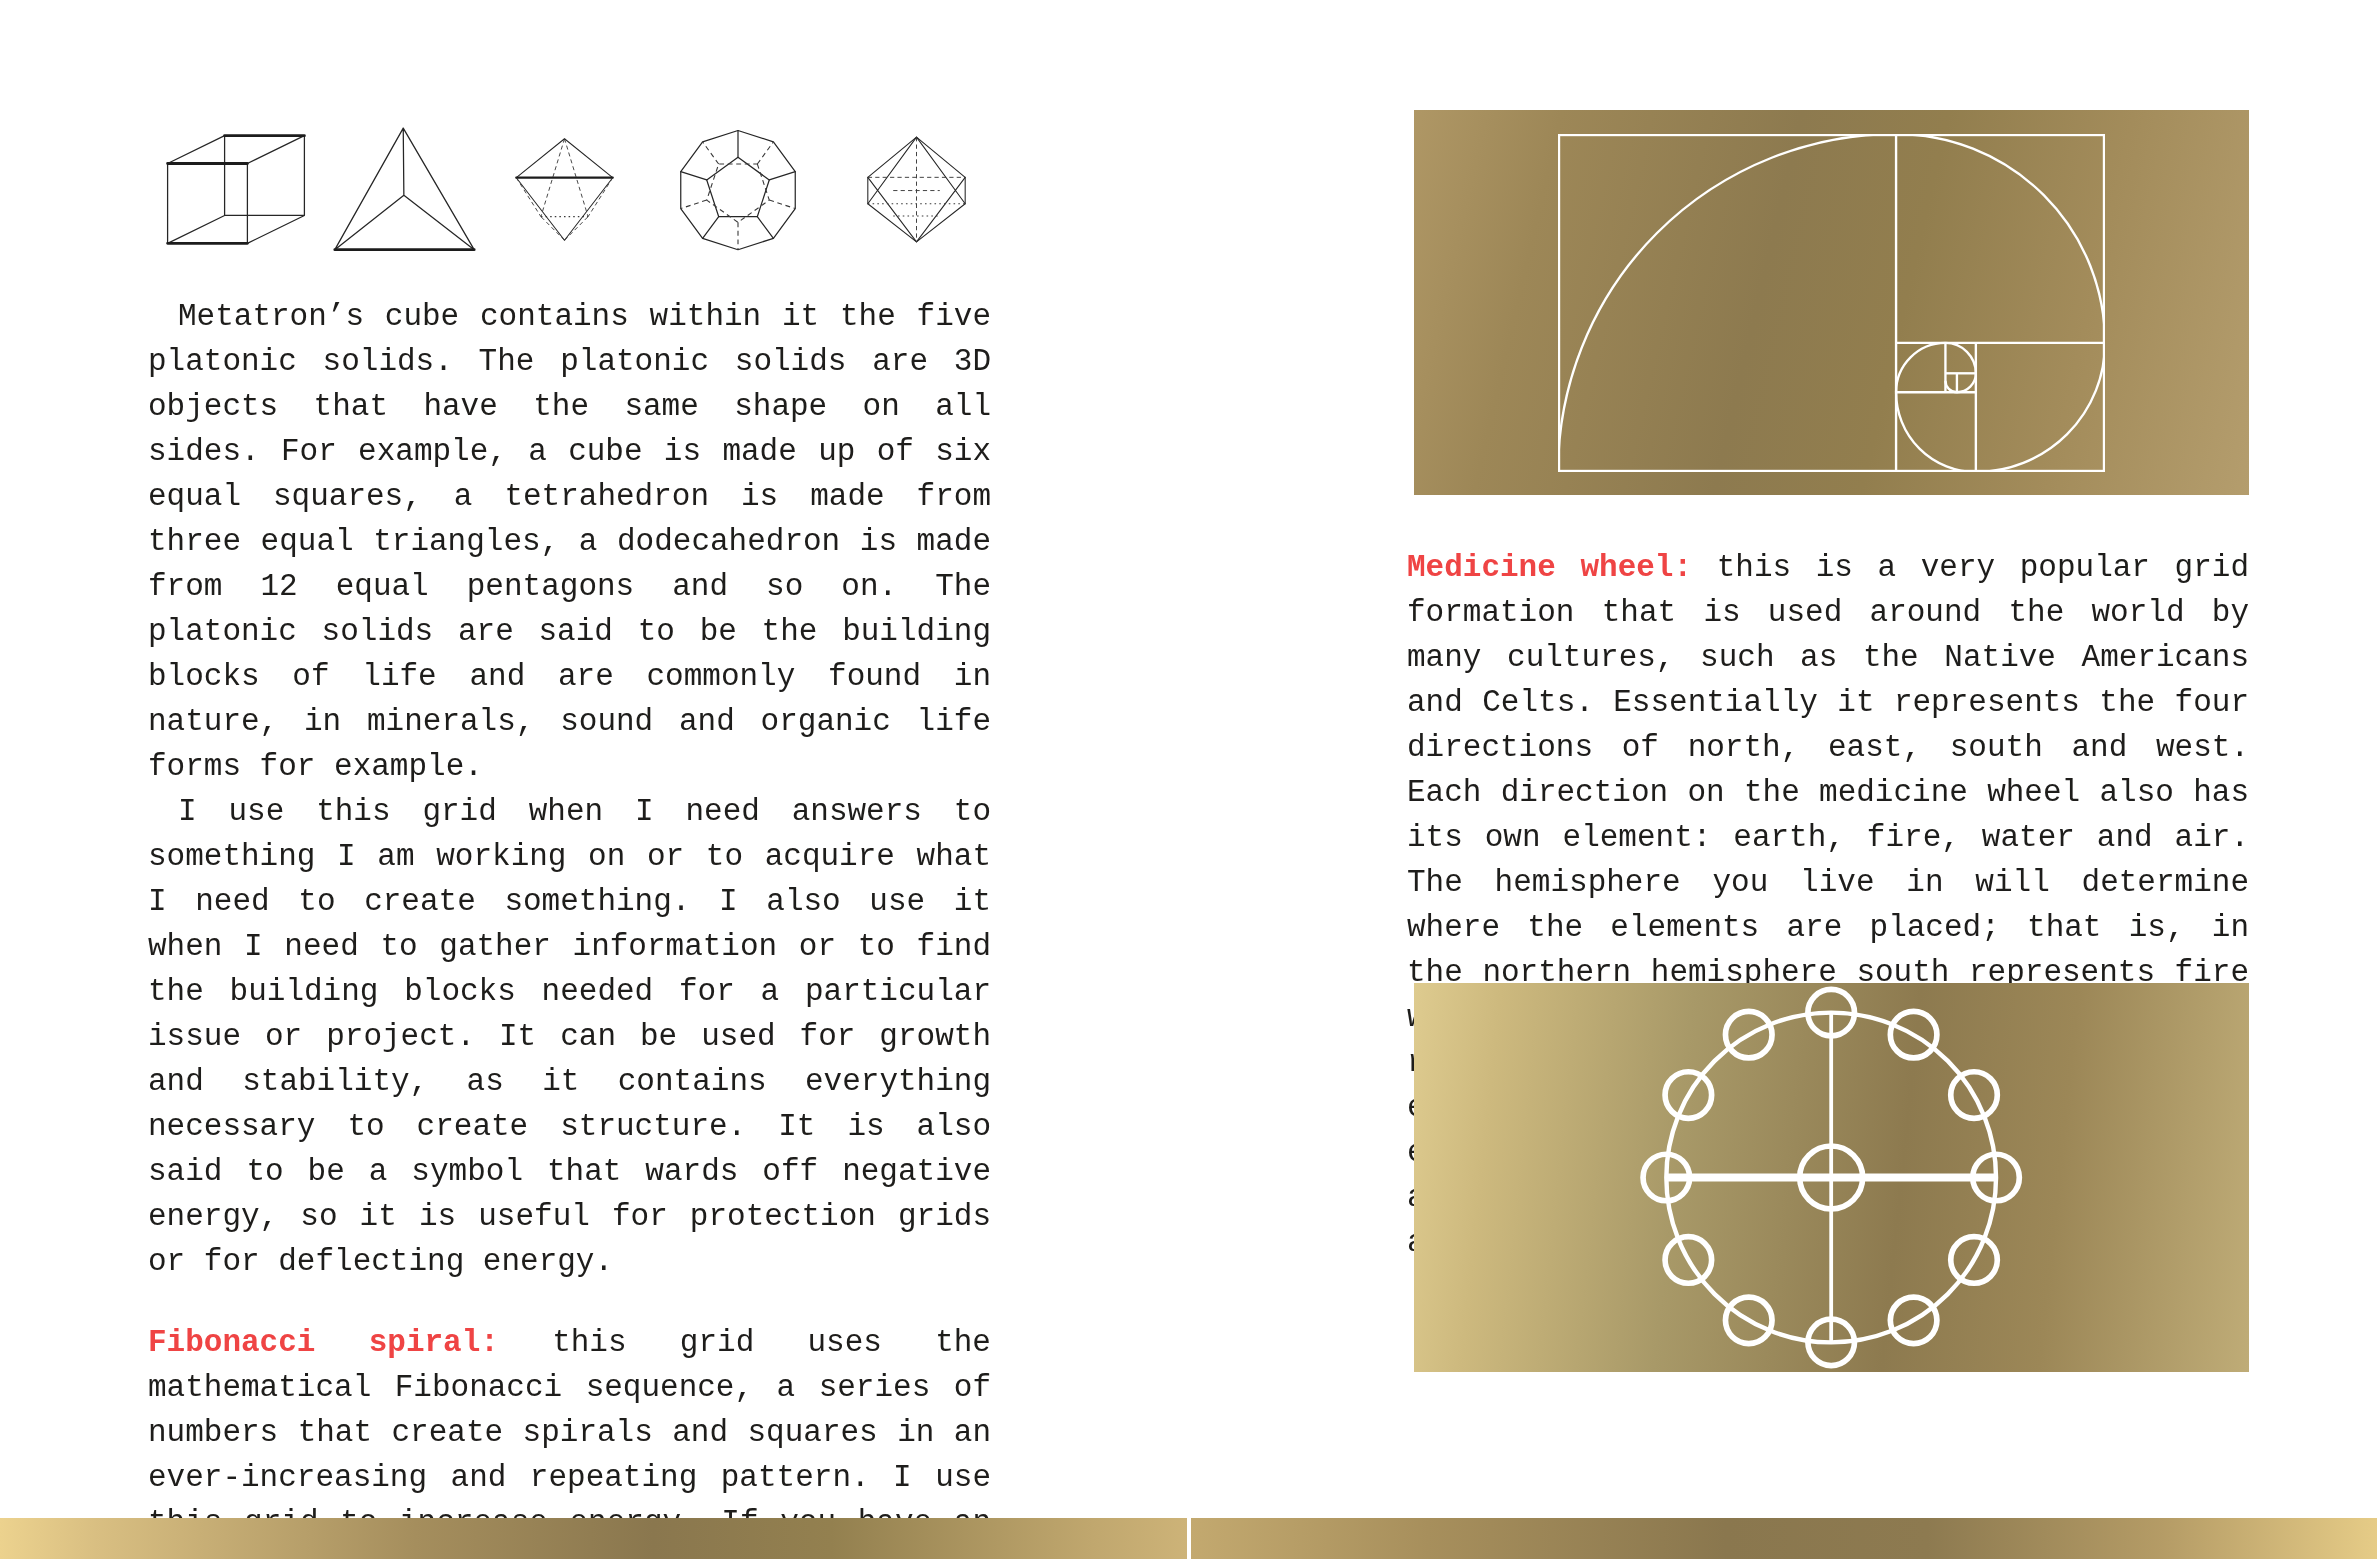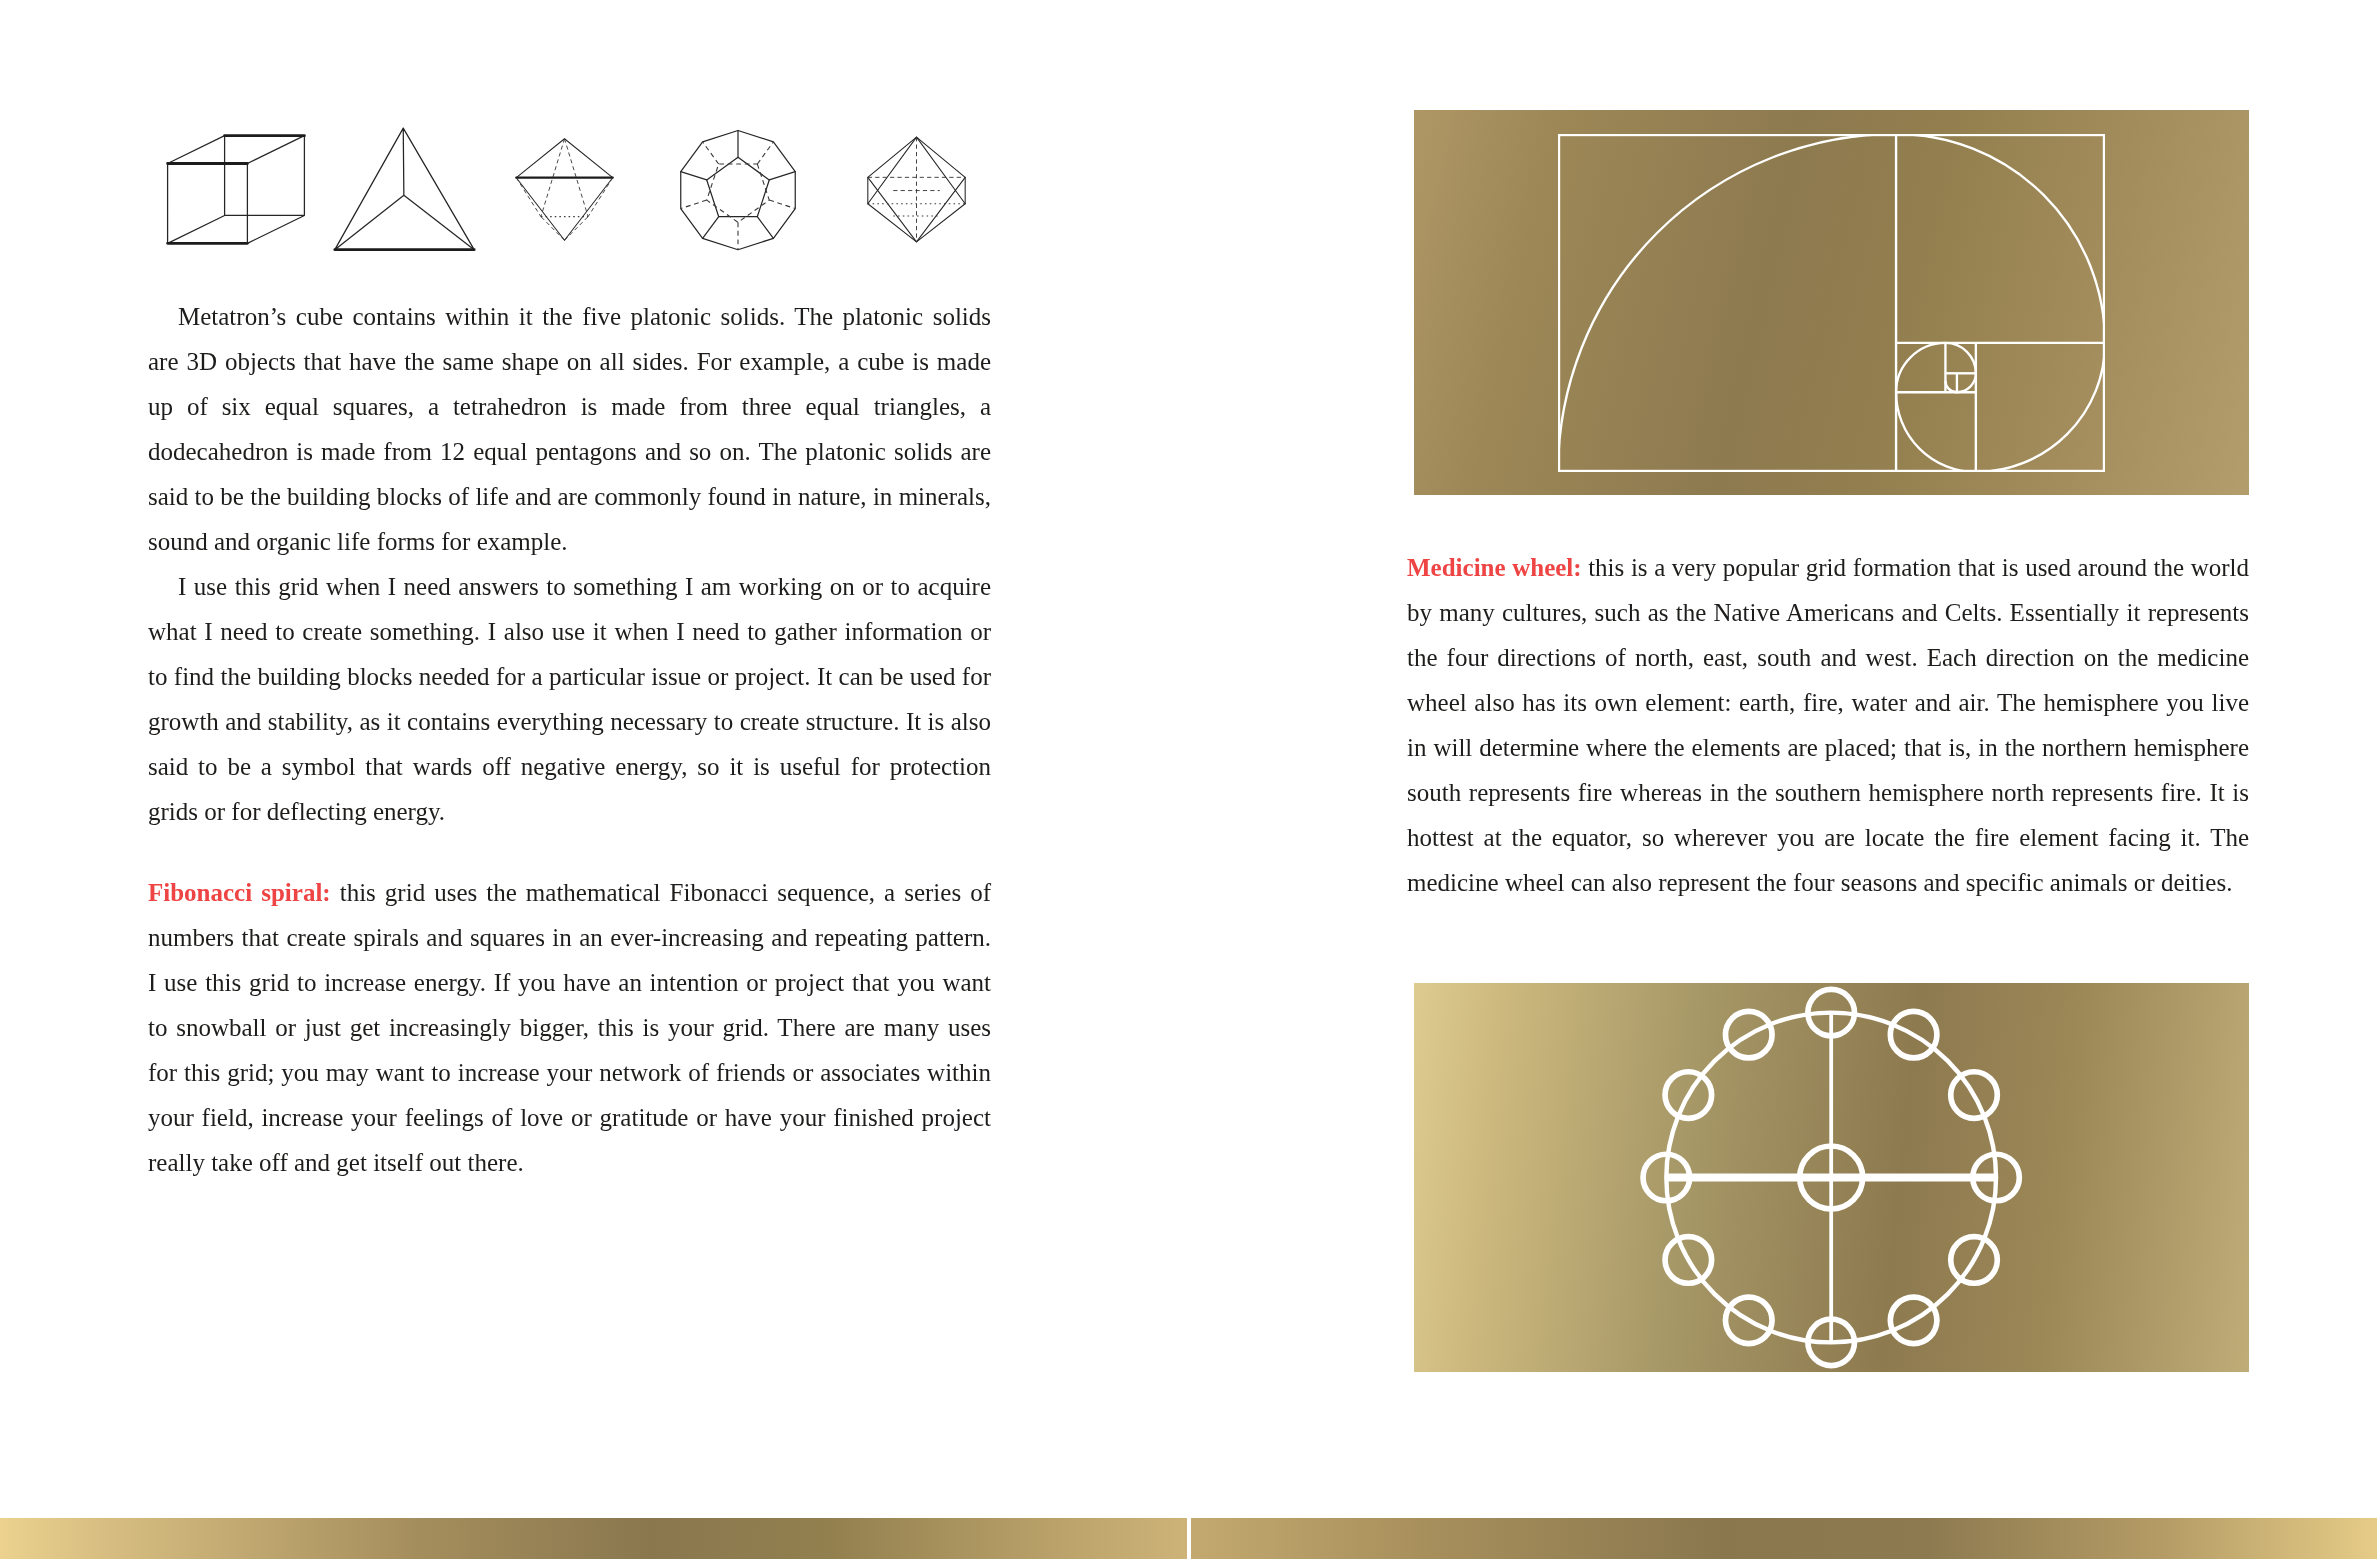--- a/index.html
+++ b/index.html
@@ -14,21 +14,21 @@
   .solid svg{display:block;}
   .wire{stroke:#262626;stroke-width:2;fill:none;stroke-linejoin:round;stroke-linecap:round;}
   .wire-bold{stroke:#1c1c1c;stroke-width:4.5;fill:none;stroke-linecap:round;}
   .wire-dash{stroke:#3a3a3a;stroke-width:1.8;fill:none;stroke-dasharray:8 6;}
   .wire-dot{stroke:#3a3a3a;stroke-width:2.2;fill:none;stroke-dasharray:3 6;}
 
   
   .text-col{position:absolute;text-align:justify;}
   .col-left{left:148px;top:294px;width:843px;}
   .col-right{left:218px;top:545px;width:842px;}
-  .body-par{margin:0;font-size:25px;line-height:45px;text-align:justify;}
+  .body-par{margin:0;font-size:31px;line-height:45px;text-align:justify;font-family:Liberation Mono, monospace;}
   .indent{text-indent:30px;}
   .lead-par{margin-top:36px;text-indent:0;}
   .col-right .lead-par{margin-top:0;}
   .lead{color:#ef4444;font-weight:bold;}
 
   
   .gold-panel{position:absolute;left:225px;width:835px;margin:0;display:flex;
               align-items:center;justify-content:center;}
   .fib-panel{top:110px;height:385px;
      background:linear-gradient(103deg,#af9765 0%,#9d8757 16%,#8d7a4f 42%,#927e4e 58%,#a38c5b 78%,#b49d6d 100%);}

